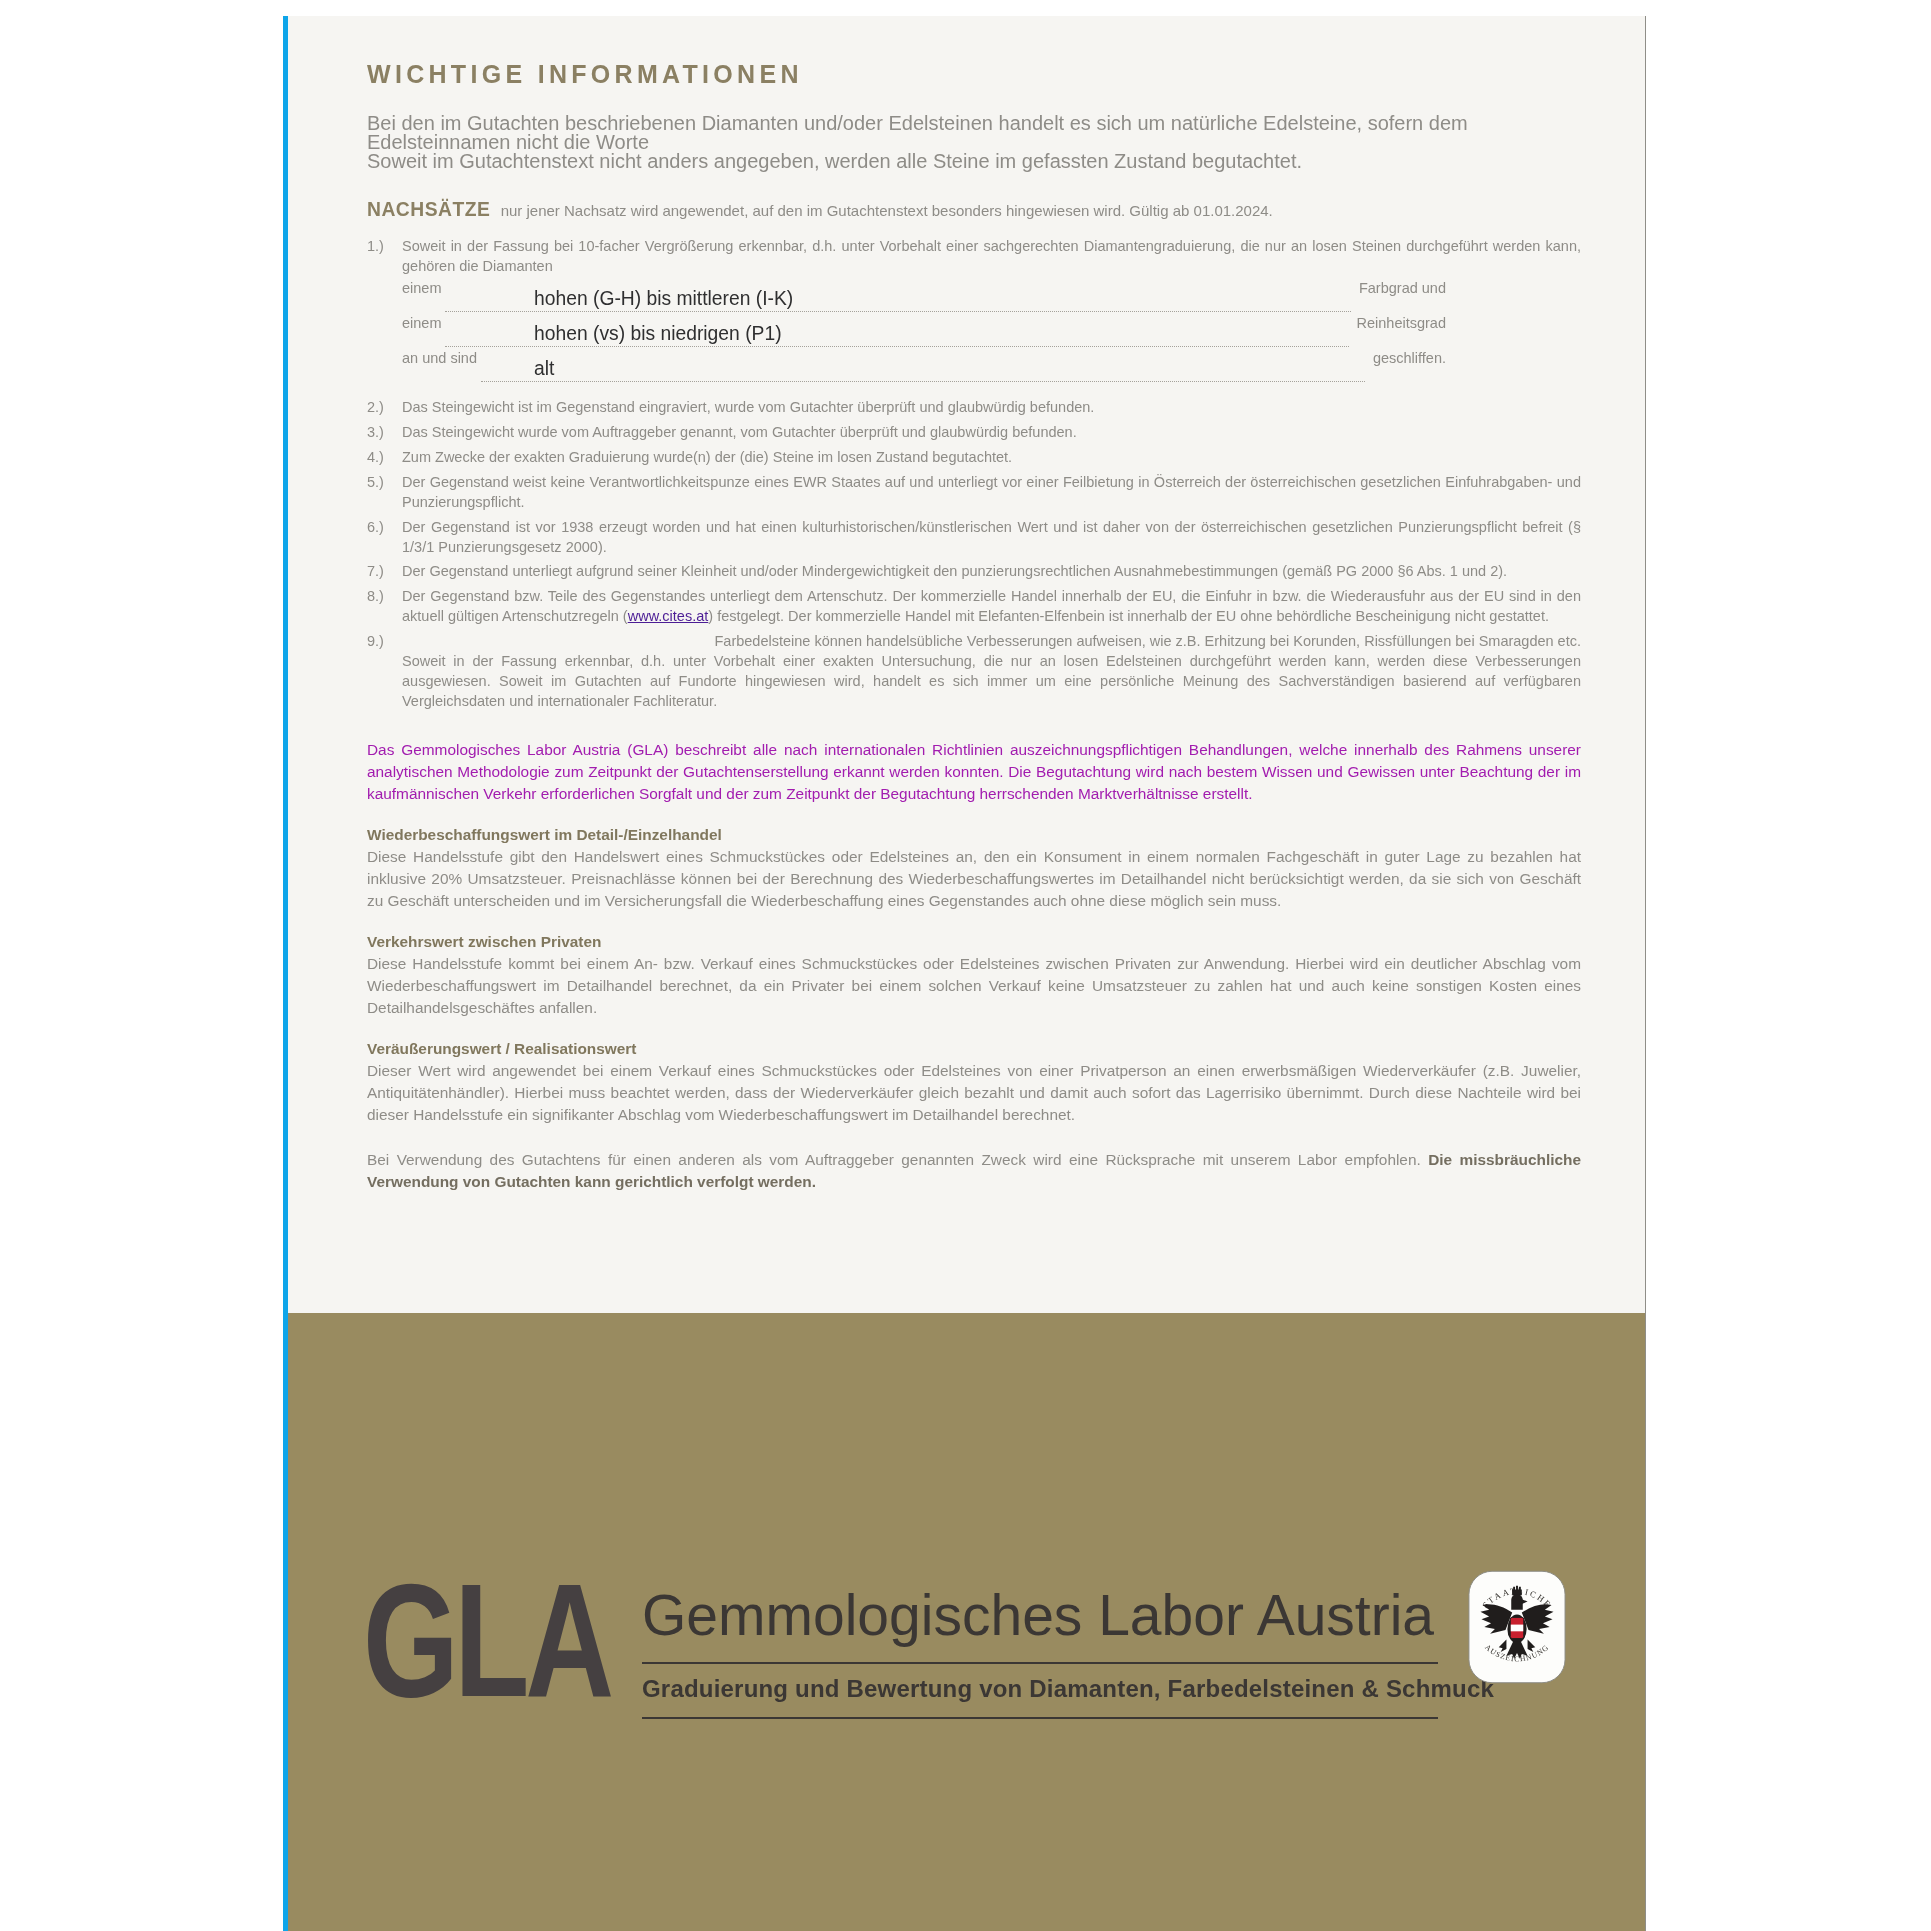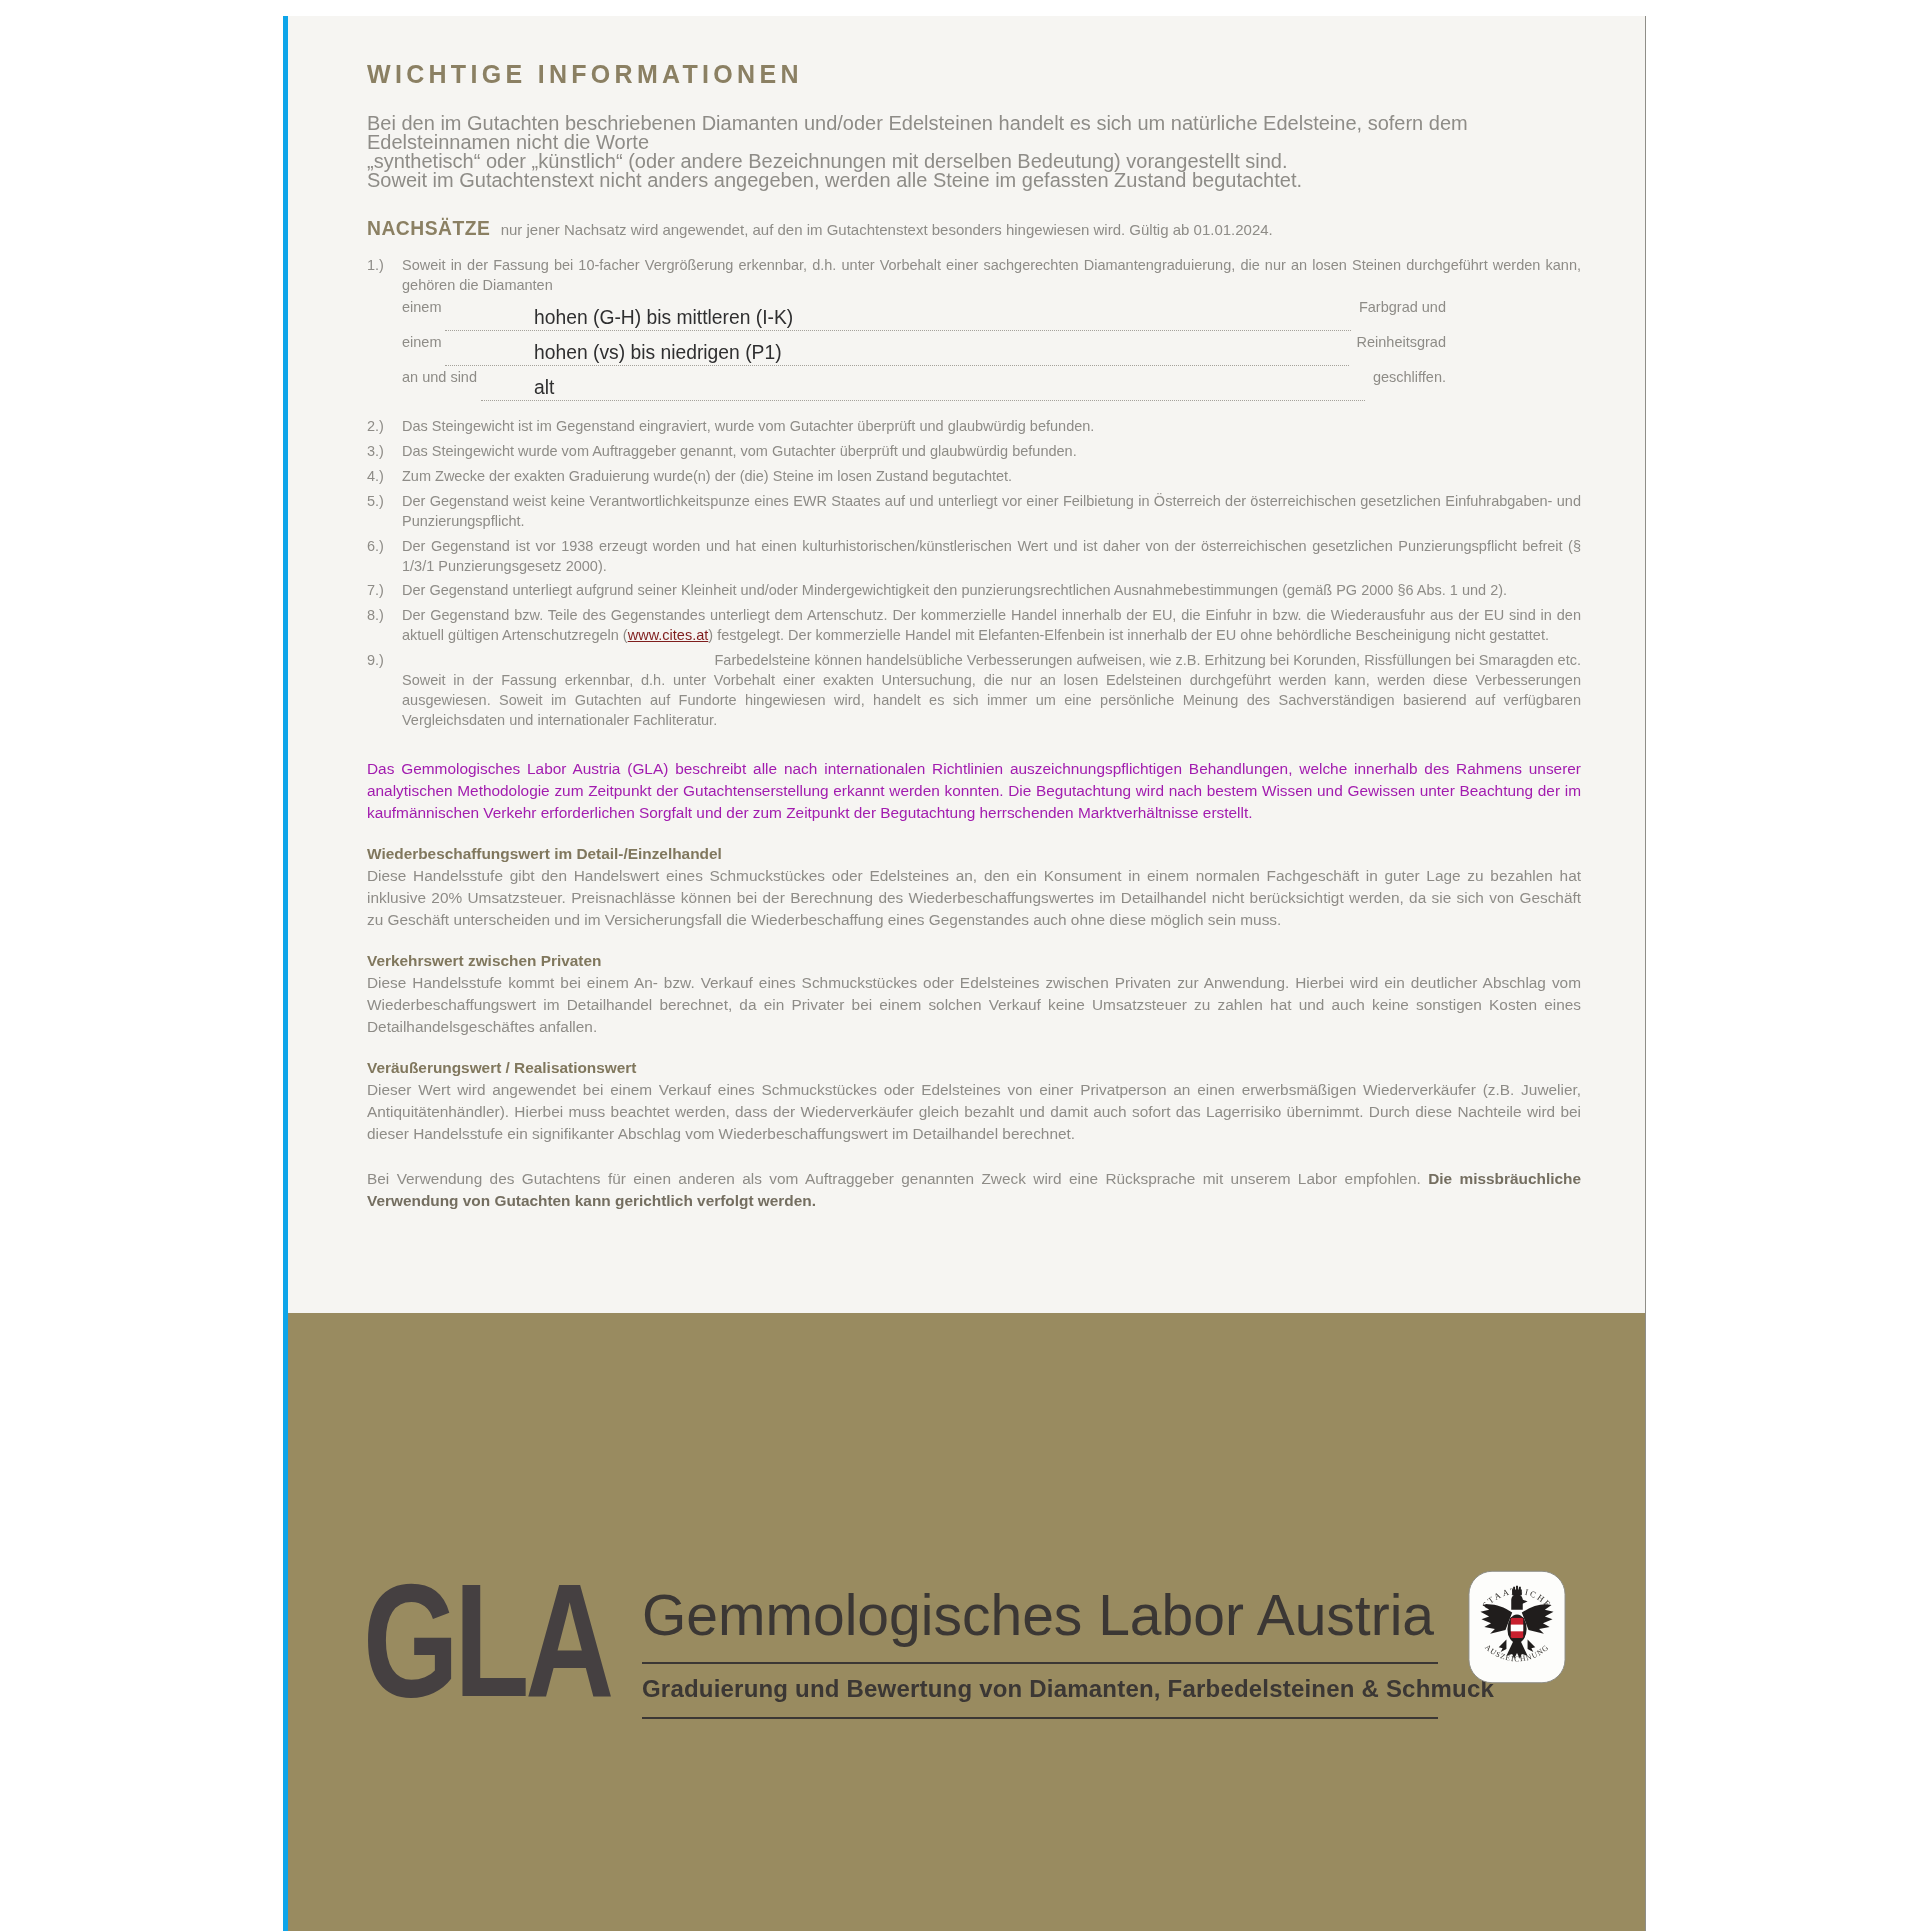--- a/index.html
+++ b/index.html
@@ -16,21 +16,21 @@
   .items{margin-top:15.4px;}
   .item{display:flex;margin-bottom:4.8px;font-size:14.5px;line-height:20px;color:#8e8c87;}
   .item .num{width:35px;flex:none;}
   .item .itext{flex:1;text-align:justify;}
   .fillrows{margin-bottom:11.6px;}
   .fillrow{display:flex;align-items:flex-start;height:31px;padding-right:135px;position:relative;margin-top:3.9px;}
   .fr-pre{flex:none;padding-right:3.9px;line-height:17.4px;}
   .fr-line{flex:1;border-bottom:1.9px dotted #a5a29b;height:100%;}
   .fr-value{position:absolute;left:132px;bottom:2.9px;font-size:19.3px;line-height:1;color:#2f2f30;}
   .fr-suf{flex:none;padding-left:7.7px;line-height:17.4px;}
-  .cites{color:#7f1d1d;text-decoration:underline;}
+  .cites{color:#4c1d95;text-decoration:underline;}
   .para{margin:28px 0 0 0;font-size:15.4px;line-height:22px;color:#a21caf;text-align:justify;}
   .section{margin-top:21px;}
   .section h3{margin:0 0 1.9px 0;font-size:15.4px;font-weight:bold;color:#80775d;}
   .section p{margin:0;font-size:15.4px;line-height:22px;color:#8e8c87;text-align:justify;}
   .closing{margin-top:23px;font-size:15.4px;line-height:22px;color:#8e8c87;text-align:justify;}
   .closing .warn{font-weight:bold;color:#746e60;}
   .logo-gla{position:absolute;left:75px;top:1553px;z-index:3;font-size:162px;font-weight:bold;color:#454041;
             line-height:0.88;letter-spacing:-5.8px;transform:scaleX(0.76);transform-origin:left top;}
   .brand{position:absolute;left:354px;top:1566px;width:796px;z-index:3;}
   .brand-name{font-size:57px;color:#3b3734;padding-bottom:13.5px;border-bottom:2.9px solid #3b3734;white-space:nowrap;}
@@ -42,21 +42,20 @@
 <body>
 
 <div class="page">
   <div class="gold-band"></div>
 
   <div class="content">
     <h1 class="doc-title">WICHTIGE INFORMATIONEN</h1>
 
     <div class="intro">
       <div>Bei den im Gutachten beschriebenen Diamanten und/oder Edelsteinen handelt es sich um natürliche Edelsteine, sofern dem Edelsteinnamen nicht die Worte</div>
-      <div>„synthetisch“ oder „künstlich“ (oder andere Bezeichnungen mit derselben Bedeutung) vorangestellt sind.</div>
       <div>Soweit im Gutachtenstext nicht anders angegeben, werden alle Steine im gefassten Zustand begutachtet.</div>
     </div>
 
     <div class="nachhead">
       <span class="nh-title">NACHSÄTZE</span>
       <span class="nh-sub">nur jener Nachsatz wird angewendet, auf den im Gutachtenstext besonders hingewiesen wird. Gültig ab 01.01.2024.</span>
     </div>
 
     <div class="items">
 

